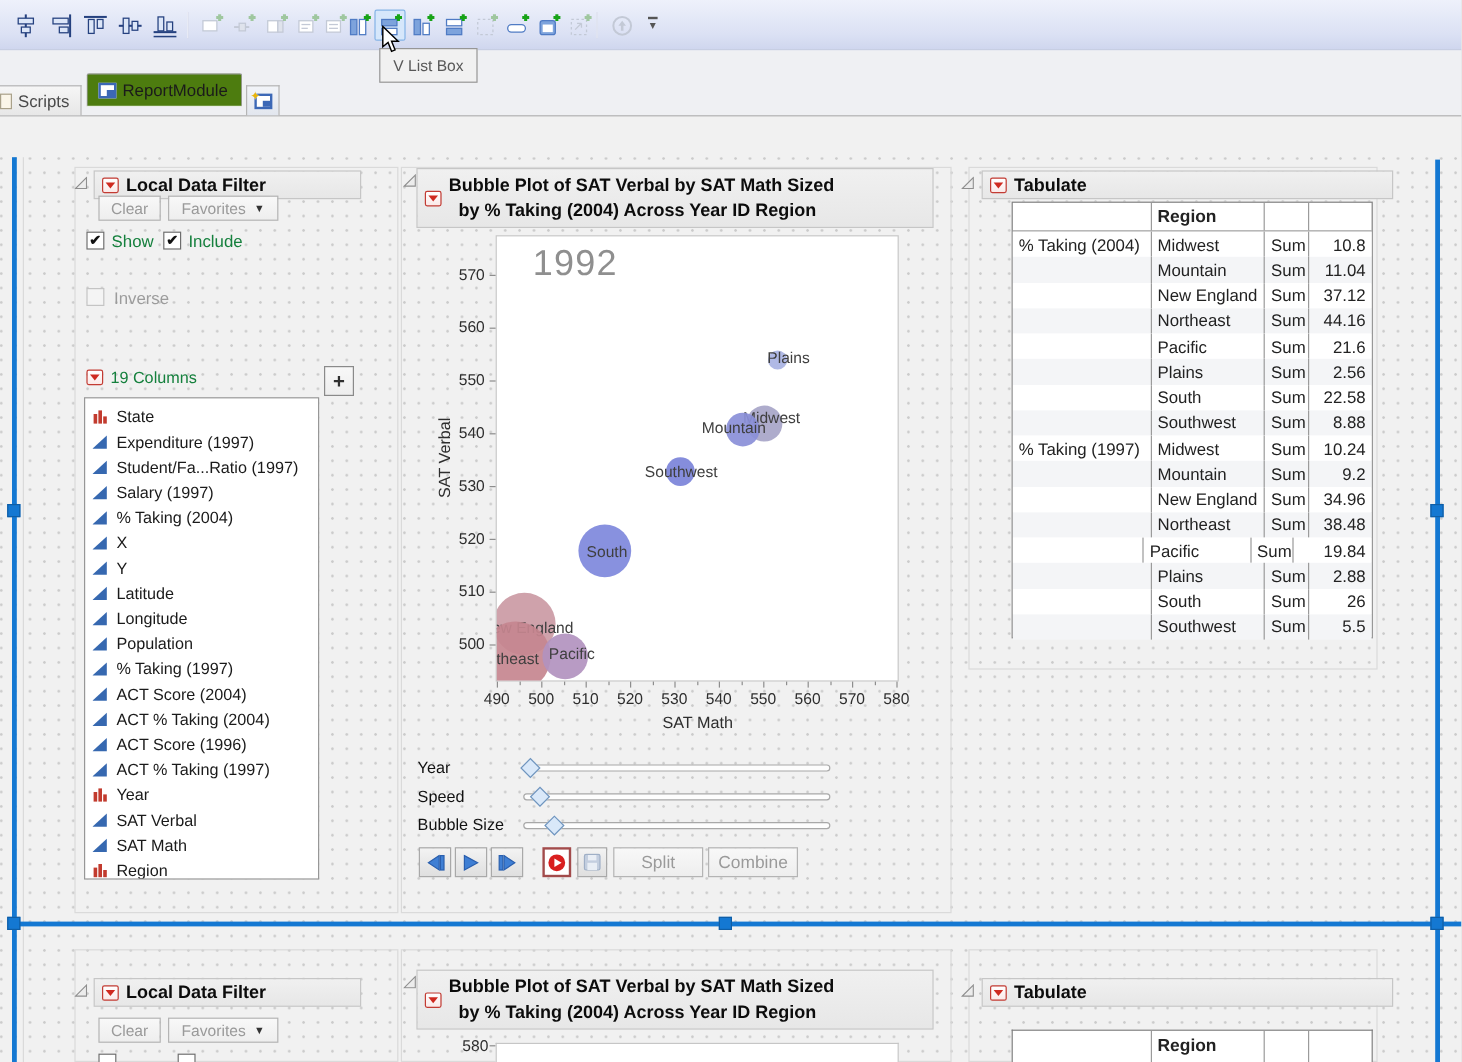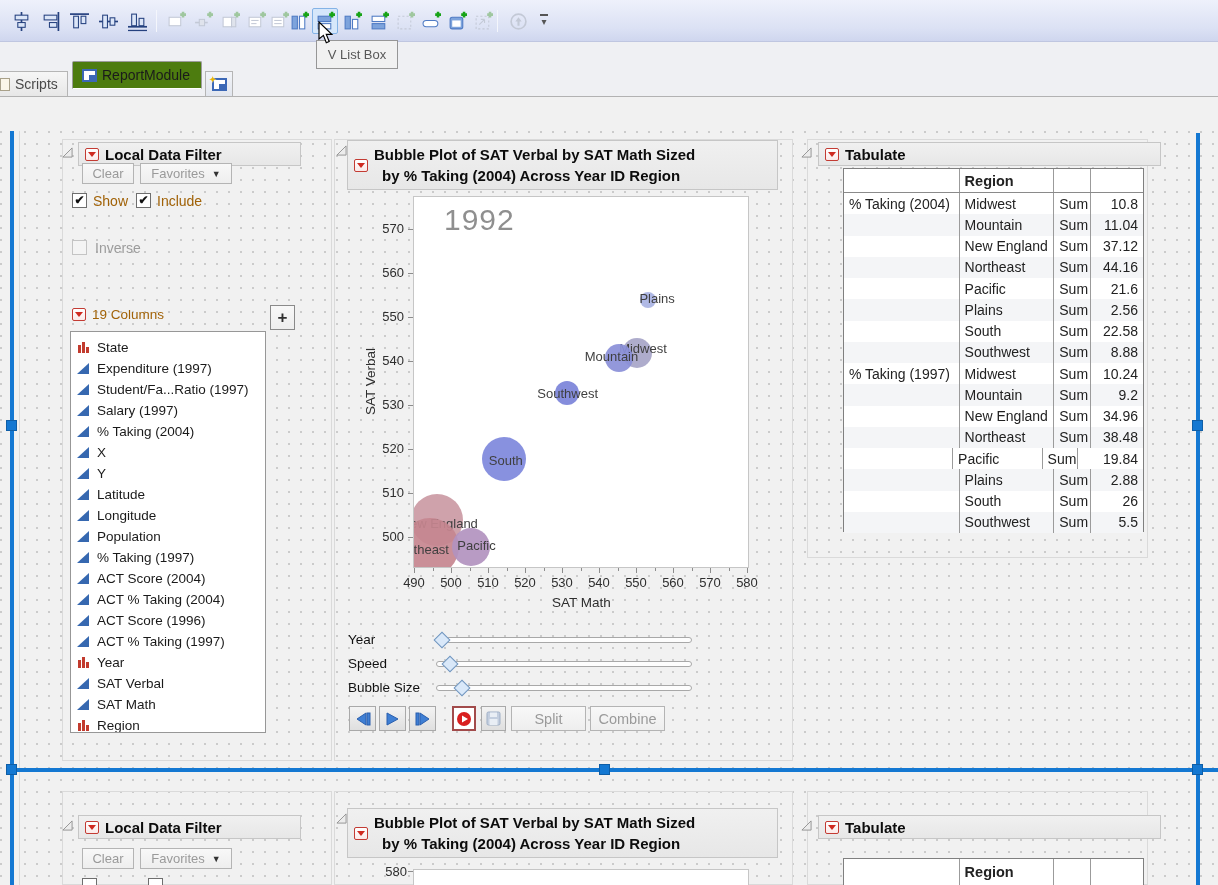--- a/index.html
+++ b/index.html
@@ -51,21 +51,21 @@
   
   .ptitle{position:absolute;background:linear-gradient(#f0f0f0,#e7e7e7);border:1px solid #c6c6c6;
     display:flex;align-items:center;gap:6px;padding:0 6px;font-weight:bold;font-size:15px;color:#0c0c0c;}
   
   .btn{position:absolute;background:linear-gradient(#f8f8f8,#eeeeee);border:1px solid #b4b4b4;
     display:flex;align-items:center;justify-content:center;font-size:13px;color:#303030;}
   .btn.gray{color:#9a9a9a;}
   .chk{position:absolute;width:15px;height:15px;background:#fff;border:1px solid #6e6e6e;
     font-size:12px;line-height:13px;text-align:center;color:#111;font-weight:bold;}
   .chk.off{border-color:#c4c4c4;background:#f4f4f4;}
-  .lbl{position:absolute;font-size:14px;color:#a16207;}
+  .lbl{position:absolute;font-size:14px;color:#15803d;}
   .lbl.gray{color:#9c9c9c;}
   
   #collist{left:70px;top:331px;width:196px;height:402px;background:#fff;border:1px solid #979797;overflow:hidden;}
   .colitem{position:absolute;left:6px;height:20px;display:flex;align-items:center;gap:7px;font-size:13.5px;color:#1a1a1a;white-space:nowrap;}
   
   #plotbox{left:413px;top:196px;width:336px;height:372px;background:#fff;border:1px solid #c6c6c6;overflow:hidden;}
   .bubble{position:absolute;border-radius:50%;}
   .blabel{position:absolute;font-size:13px;color:#3f3f3f;white-space:nowrap;transform:translate(-50%,-50%);}
   #yearlab{position:absolute;left:30px;top:6px;font-size:30px;color:#8f8f8f;letter-spacing:1px;}
   .tick{position:absolute;background:#8d8d8d;}

